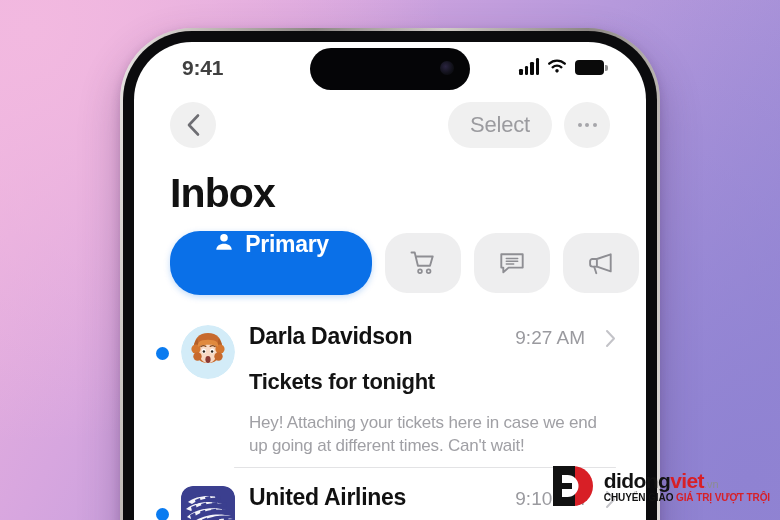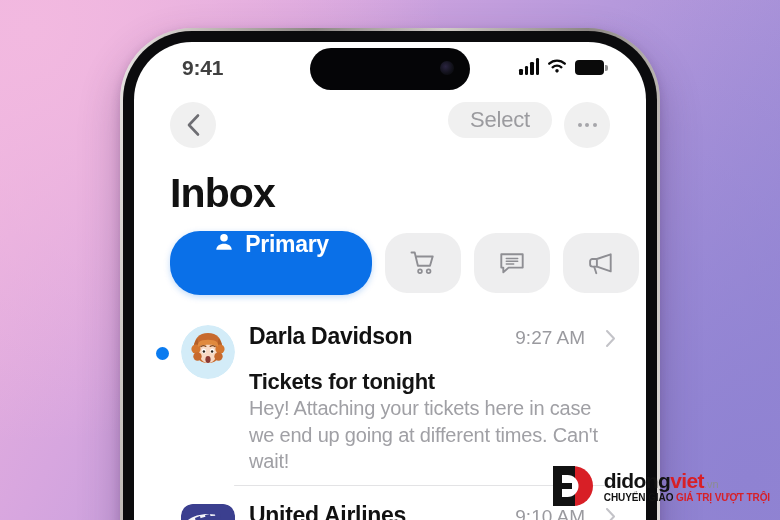--- a/index.html
+++ b/index.html
@@ -149,21 +149,21 @@
     display: flex;
     align-items: center;
     justify-content: center;
   }
   #back-button { left: 36px; }
   #more-button { right: 36px; }
   #select-button {
     position: absolute;
     right: 94px;
     top: 6px;
-    height: 36px;
+    height: 46px;
     padding: 0 22px;
     border-radius: 23px;
     background: #f0f0f0;
     display: flex;
     align-items: center;
     justify-content: center;
     color: #9b9b9f;
     font-size: 22px;
     letter-spacing: -0.2px;
   }
@@ -281,24 +281,24 @@
   .subject {
     font-size: 22px;
     font-weight: bold;
     color: #141414;
     letter-spacing: -0.3px;
     margin-top: 19px;
     white-space: nowrap;
     overflow: hidden;
   }
   .preview {
-    font-size: 20px;
+    font-size: 17px;
     color: #a0a0a5;
     line-height: 1.33;
-    margin-top: 0;
+    margin-top: 17px;
     letter-spacing: -0.2px;
   }
   .row-divider {
     height: 1px;
     background: #e3e3e5;
     margin: 10px 30px 10px 100px;
     border-radius: 1px;
   }
 
   

